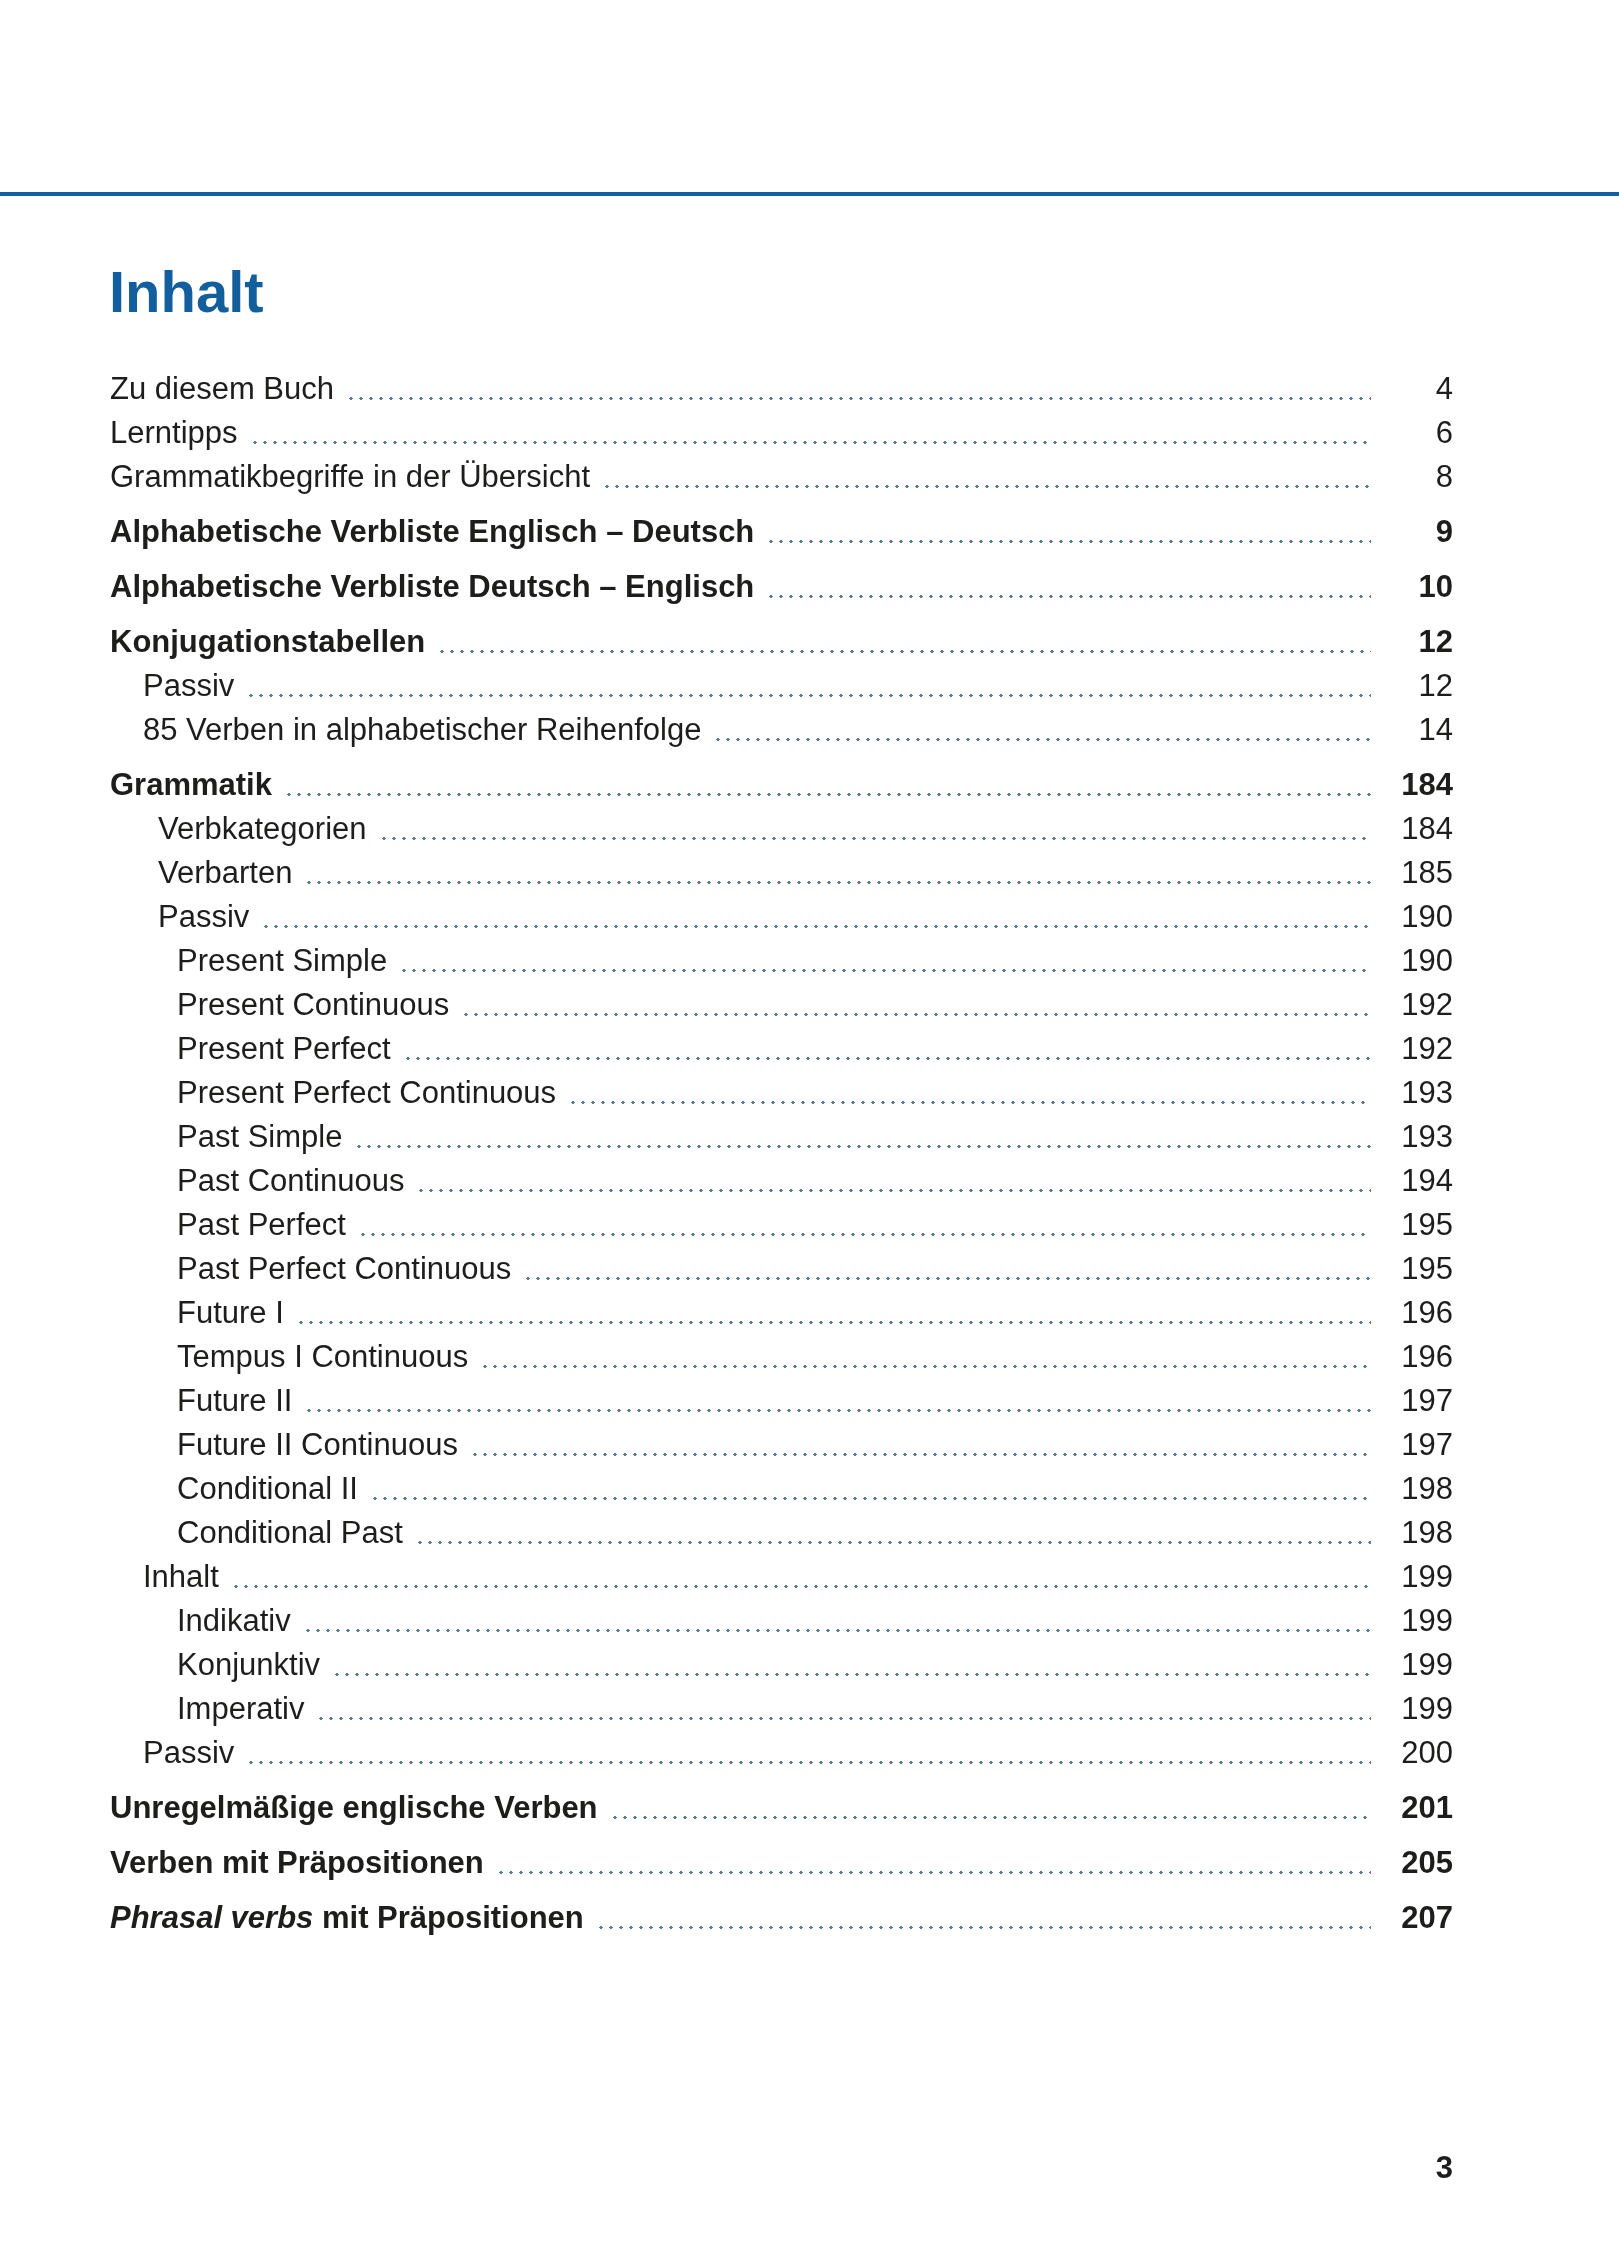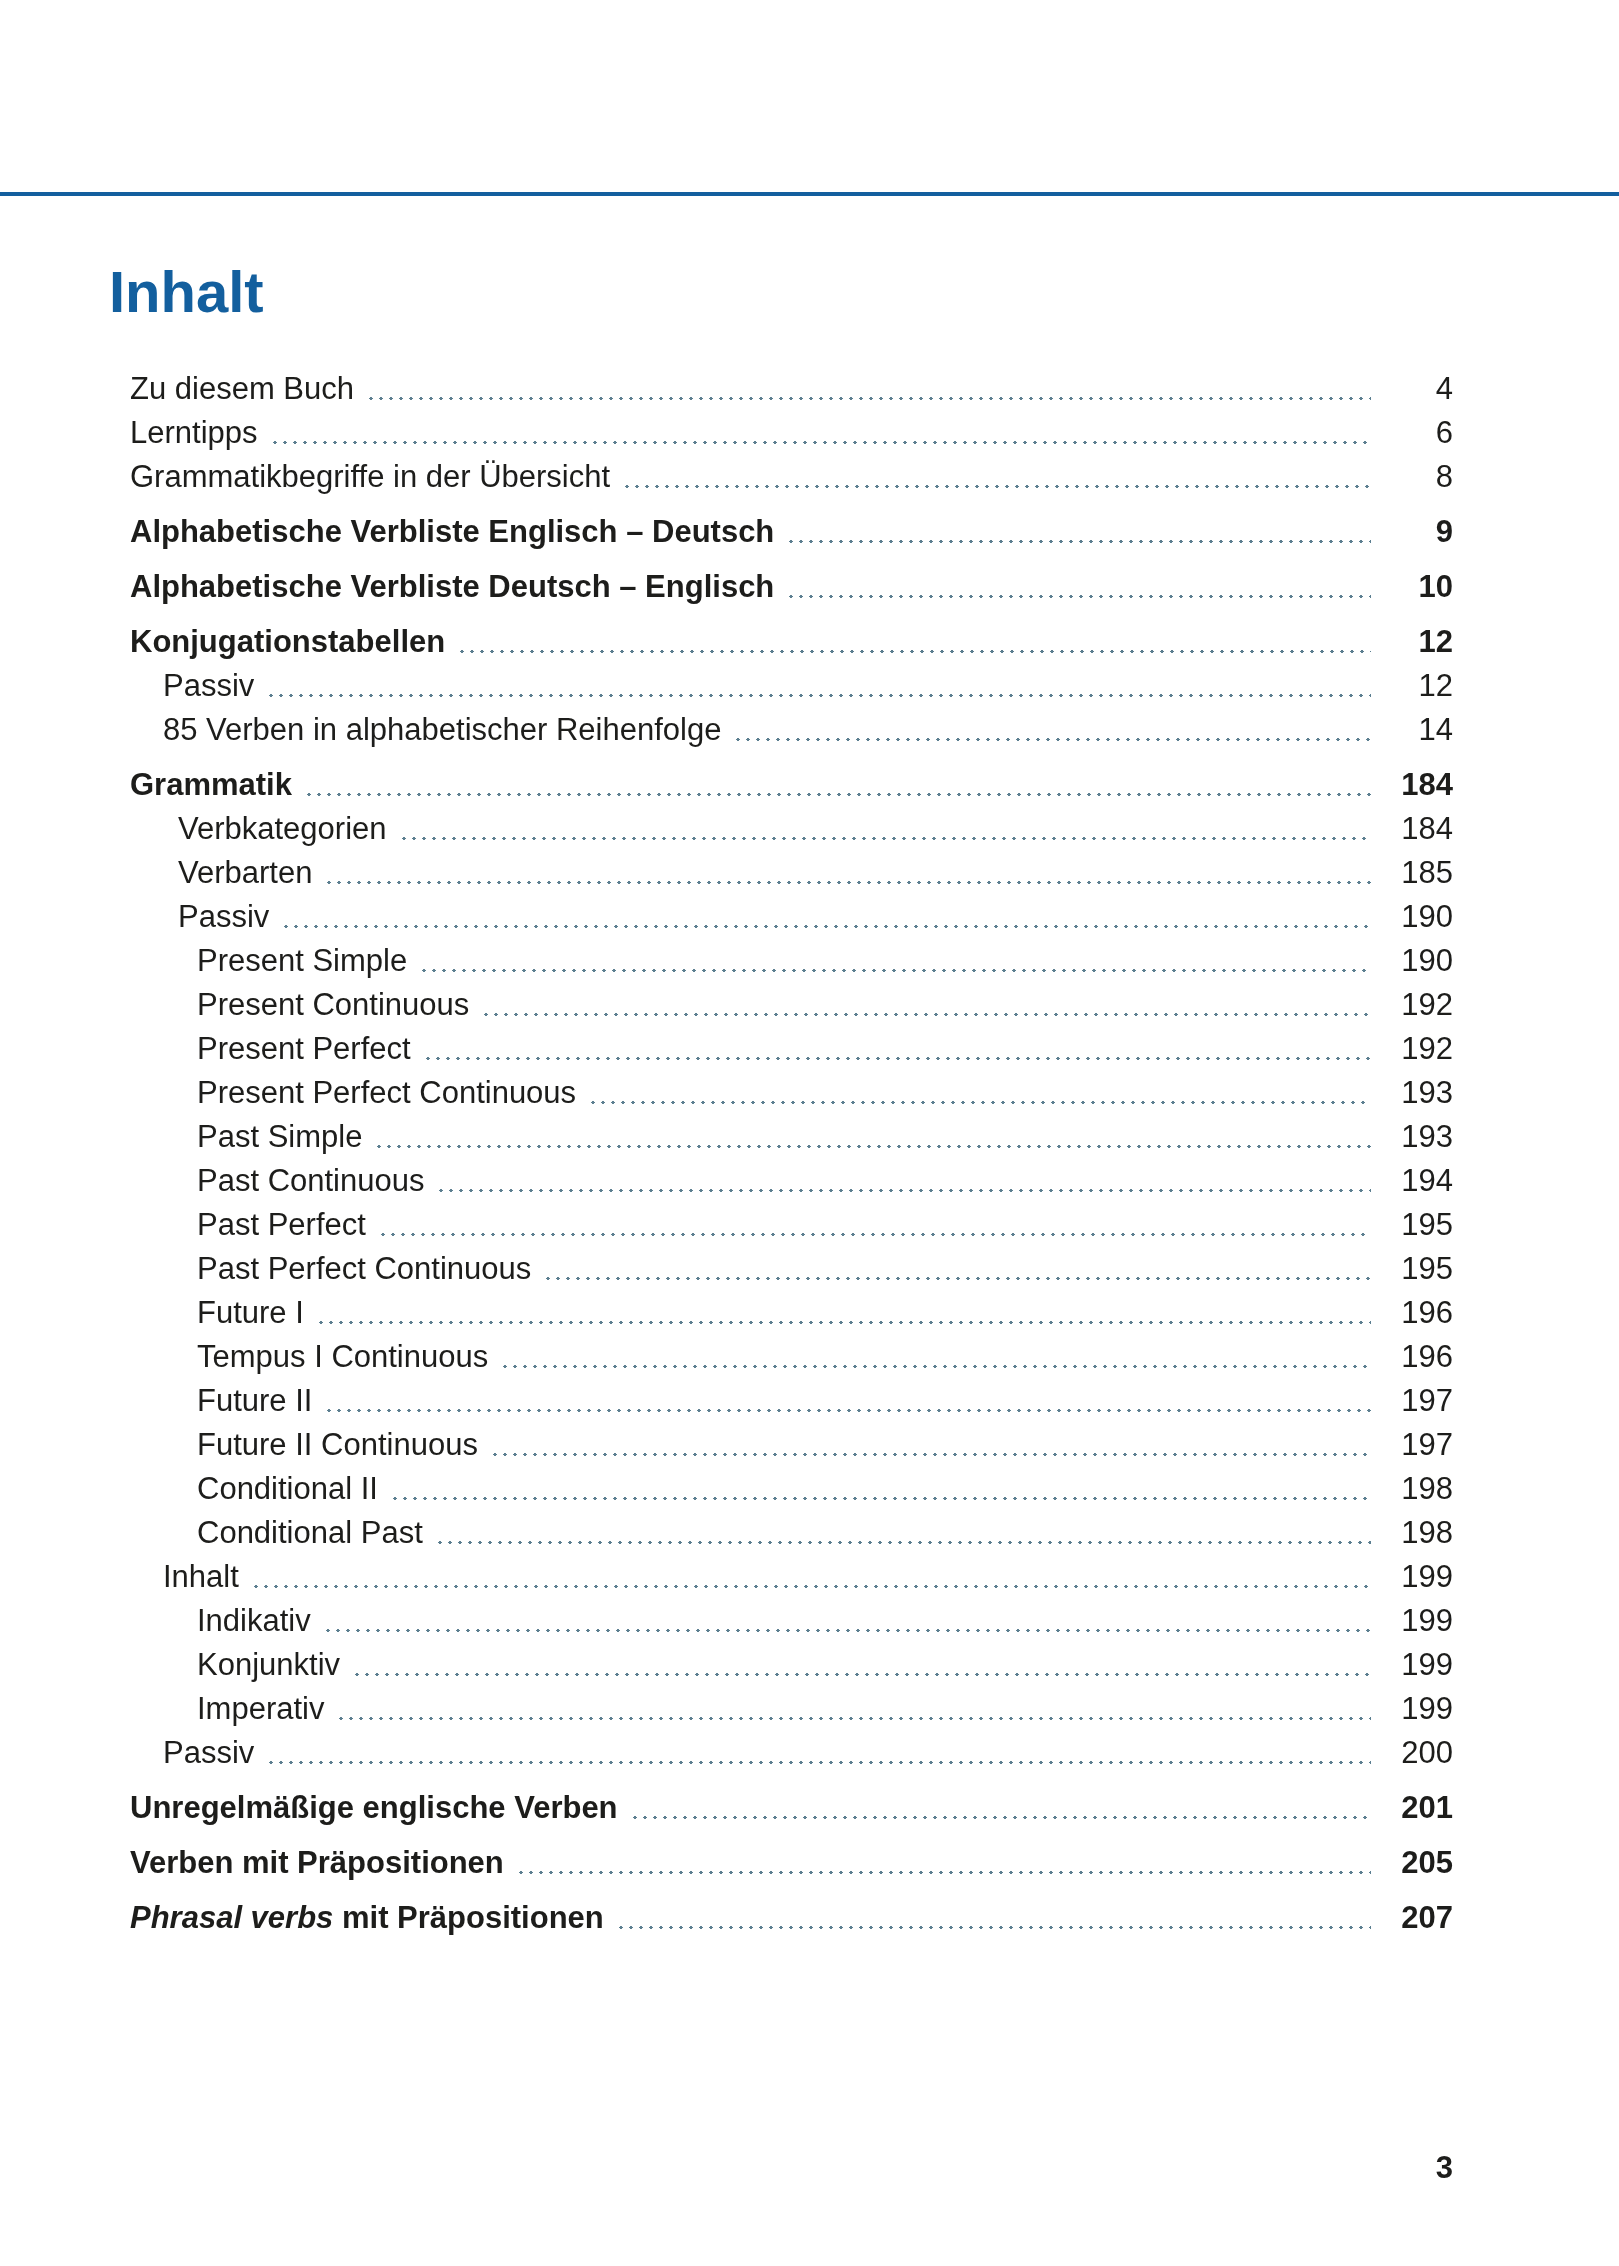--- a/index.html
+++ b/index.html
@@ -32,21 +32,20 @@
     position:absolute;left:110px;top:367px;
     width:1343px;
   }
   .row{
     display:flex;
     align-items:baseline;
     height:44px;
     line-height:44px;
     font-size:31px;
     font-weight:400;
-    margin-left:20px;
   }
   .row.sec{margin-top:11px;}
   .row.bold{font-weight:700;}
   .row .lbl{white-space:nowrap;}
   .row .lbl em{font-style:italic;text-align:center;}
   .row .lead{
     flex:1 1 auto;
     align-self:flex-end;
     height:4.6px;
     margin:0 9.1px 10px 12px;

